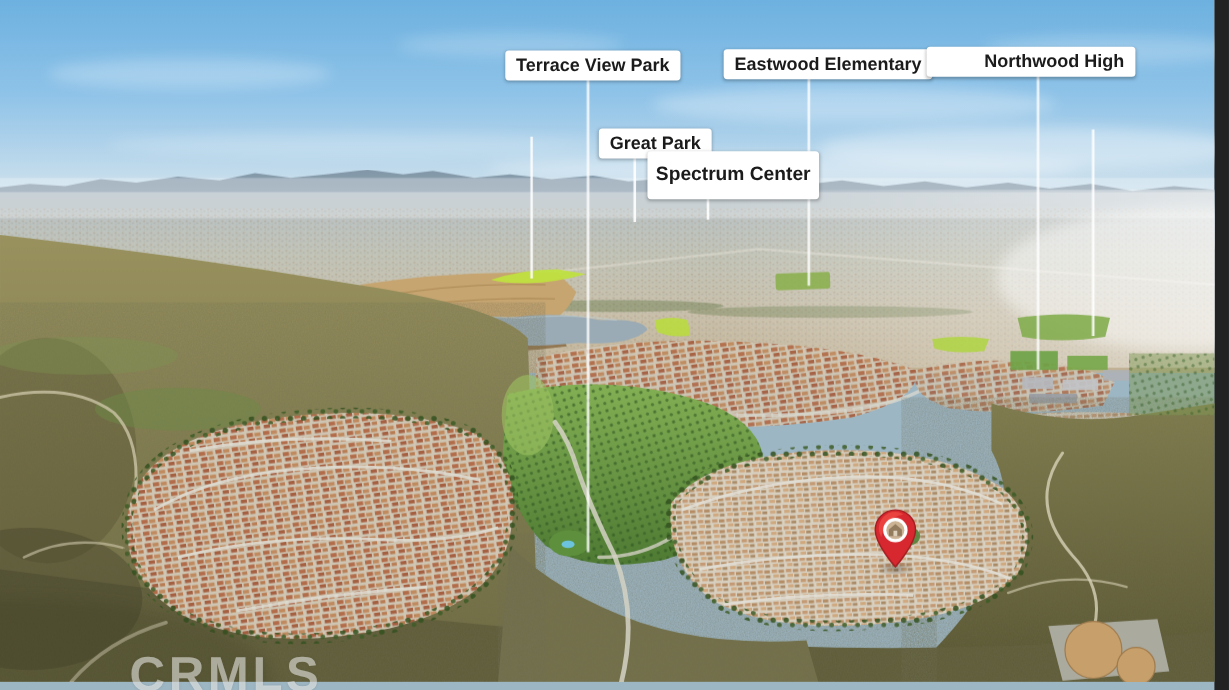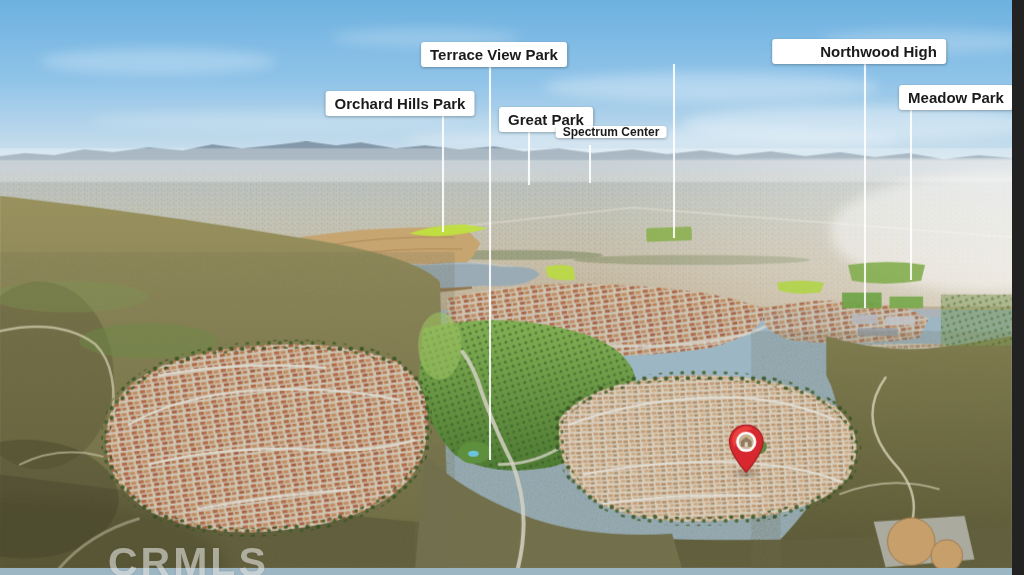--- a/index.html
+++ b/index.html
@@ -5,21 +5,21 @@
   html,body{margin:0;padding:0;background:#222;}
   #stage{position:relative;width:1012px;height:575px;overflow:hidden;
          font-family:"Liberation Sans",sans-serif;background:#9db6c4;}
   #scene{position:absolute;inset:0;z-index:0;display:block;}
   .leader{position:absolute;width:1.5px;background:rgba(255,255,255,.88);
           box-shadow:0 0 1px rgba(255,255,255,.45);z-index:2;}
   .map-label{position:absolute;transform:translateX(-50%);background:#ffffff;
           color:#1b1b1b;font-weight:bold;font-size:15px;line-height:1;
           padding:5px 9px 5px;border-radius:3px;white-space:nowrap;z-index:3;
           box-shadow:0 1px 3px rgba(0,0,0,.28);}
-  .map-label.small{font-size:12px;padding:0 7px;}
+  .map-label.small{font-size:16px;padding:12px 7px;}
   #watermark{position:absolute;left:108px;top:539px;z-index:2;
           font-size:41px;font-weight:bold;letter-spacing:3px;
           color:rgba(255,255,255,.5);text-shadow:0 0 2px rgba(90,90,70,.25);}
 </style>
 </head>
 <body>
 
 <div id="stage">
 
 <svg id="scene" viewBox="0 0 1024 575" xmlns="http://www.w3.org/2000/svg">
@@ -236,21 +236,20 @@
 
 <div class="leader" style="left:489px;top:65px;height:395px;"></div>
 <div class="leader" style="left:442px;top:114px;height:118px;"></div>
 <div class="leader" style="left:528px;top:118px;height:67px;"></div>
 <div class="leader" style="left:589px;top:145px;height:38px;"></div>
 <div class="leader" style="left:673px;top:64px;height:174px;"></div>
 <div class="leader" style="left:864px;top:62px;height:246px;"></div>
 <div class="leader" style="left:910px;top:108px;height:172px;"></div>
 
 <div class="map-label" style="left:494px;top:42px;">Terrace View Park</div>
-<div class="map-label" style="left:400px;top:91px;">Orchard Hills Park</div>
 <div class="map-label" style="left:546px;top:95px;margin-top:12px;">Great Park</div>
 <div class="map-label small" style="left:611px;top:126px;">Spectrum Center</div>
+<div class="map-label" style="left:690px;top:41px;">Eastwood Elementary</div>
 <div class="map-label" style="left:859px;top:39px;padding-left:48px;">Northwood High</div>
-<div class="map-label" style="left:956px;top:85px;">Meadow Park</div>
 
 <div id="watermark">CRMLS</div>
 
 </div>
 
 </body></html>

